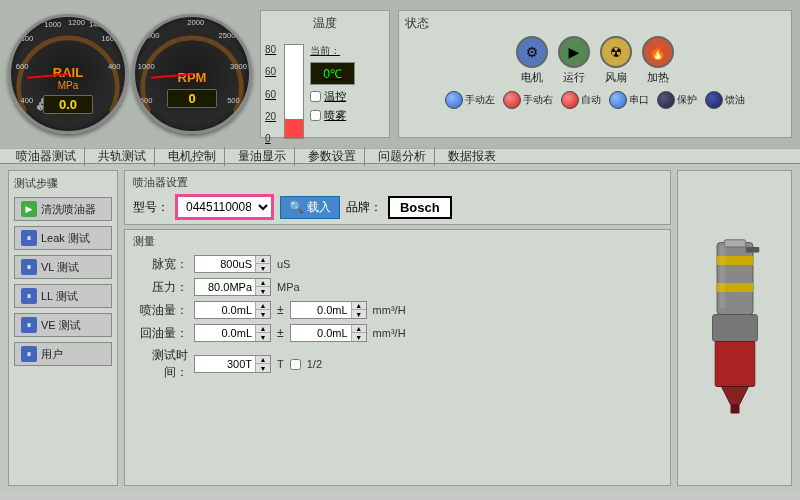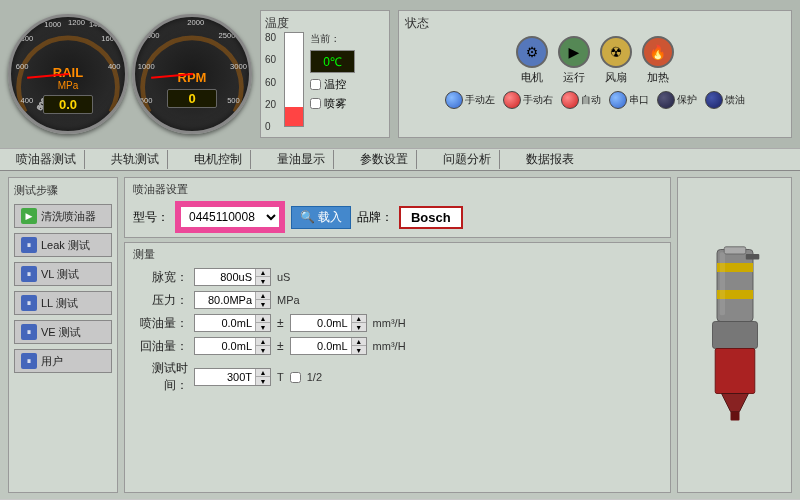--- a/index.html
+++ b/index.html
@@ -93,28 +93,30 @@
     .temp-panel {
       border: 1px solid #999;
       background: #d0d8d0;
       padding: 4px;
       width: 130px;
       height: 128px;
     }
 
     .temp-title {
       font-size: 12px;
-      margin-bottom: 0;
+      text-align: center;
+      margin-bottom: 12px;
       color: #333;
     }
 
     .temp-content {
       display: flex;
       gap: 6px;
       height: 100px;
+      text-decoration: underline;
     }
 
     .temp-scale {
       display: flex;
       flex-direction: column;
       justify-content: space-between;
       font-size: 10px;
       color: #333;
       padding-right: 2px;
     }
@@ -238,23 +240,23 @@
 
     .light-label { font-size: 10px; color: #222; }
 
     
     .nav-bar {
       background: #d0d8d0;
       border-top: 1px solid #aaa;
       border-bottom: 1px solid #888;
       padding: 3px 8px;
       display: flex;
-      gap: 18px;
-      align-items: center;
-      height: 23px;
+      gap: 5px;
+      align-items: center;
+      height: 16px;
     }
 
     .nav-item {
       padding: 1px 8px;
       font-size: 12px;
       color: #222;
       cursor: pointer;
       border-right: 1px solid #888;
     }
 
@@ -333,41 +335,41 @@
       align-items: center;
       gap: 6px;
     }
 
     .settings-label { font-size: 12px; }
 
     .model-select {
       padding: 2px 4px;
       font-size: 12px;
       background: white;
-      border: 6px solid #ec4899;
-      width: 110px;
+      border: 3px solid #ec4899;
+      width: 99px;
     }
 
     .load-btn {
       background: #4488cc;
       border: 1px solid #2266aa;
       padding: 2px 8px;
       color: white;
       font-size: 12px;
       cursor: pointer;
       display: flex;
       align-items: center;
       gap: 3px;
     }
 
     .brand-label { font-size: 12px; }
 
     .brand-box {
       background: white;
-      border: 2px solid #b91c1c;
+      border: 2px solid #000000;
       padding: 2px 10px;
       font-size: 13px;
       font-weight: bold;
     }
 
     
     .measurement-panel {
       border: 1px solid #999;
       background: #d0d8d0;
       padding: 4px 8px;

